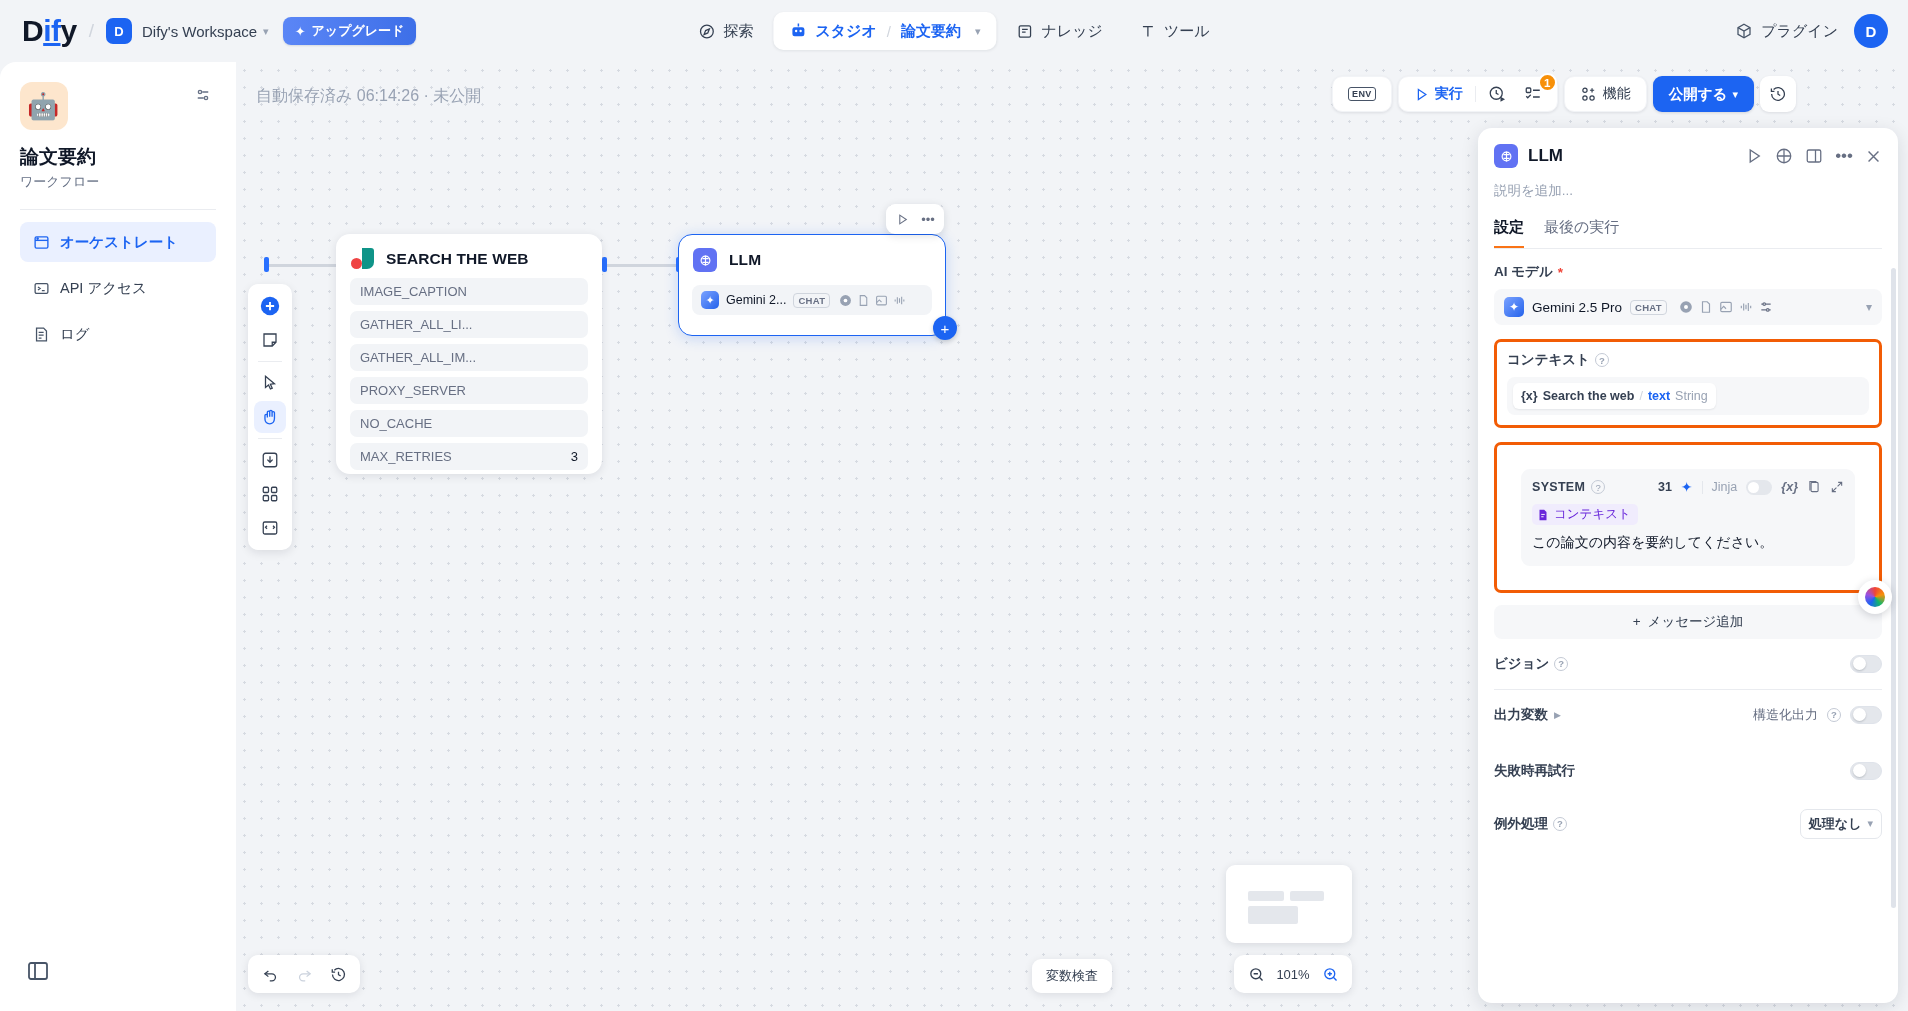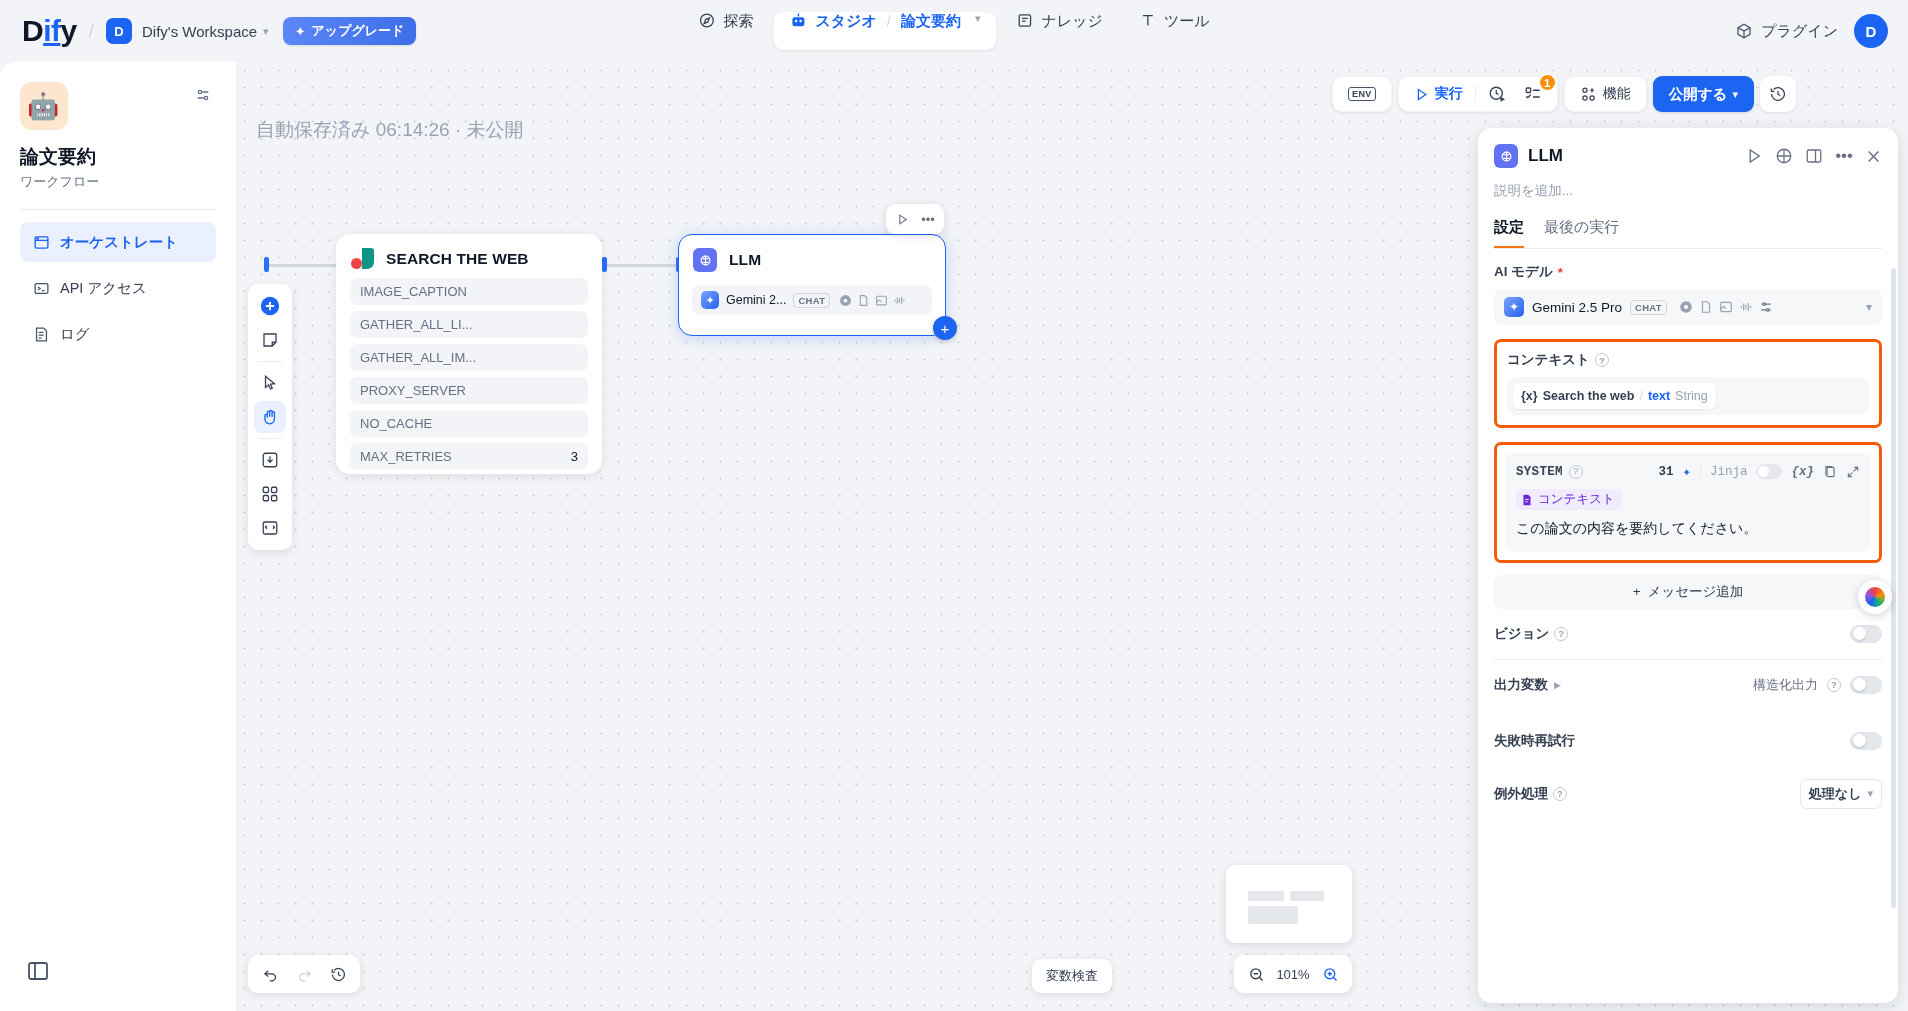--- a/index.html
+++ b/index.html
@@ -38,21 +38,21 @@
     color: #fff; font-size: 13px; font-weight: 600;
     display: flex; align-items: center; gap: 6px; cursor: pointer;
     box-shadow: 0 1px 2px rgba(16,24,40,.12);
   }
   .center-nav {
     position: absolute; left: 50%; transform: translateX(-50%);
     display: flex; align-items: center; gap: 4px;
   }
   .nav-item {
     height: 38px; padding: 0 16px; border-radius: 10px;
-    display: flex; align-items: flex-start; gap: 8px;
+    display: flex; align-items: center; gap: 8px;
     font-size: 15px; color: #354052; cursor: pointer; white-space: nowrap;
   }
   .nav-item.active {
     background: #fff; color: #1c64f2; font-weight: 600;
     box-shadow: 0 1px 3px rgba(16,24,40,.08);
   }
   .nav-item.active .navslash { color: #d0d5dd; font-weight: 400; margin: 0 2px;}
   .right-nav {
     position: absolute; right: 20px; display: flex; align-items: center; gap: 16px;
   }
@@ -95,21 +95,21 @@
   .canvas {
     position: absolute; top: 62px; left: 236px;
     width: 1672px; height: 949px;
     background-color: #f2f4f7;
     background-image: radial-gradient(#d6dae1 1.1px, transparent 1.1px);
     background-size: 17px 17px;
     overflow: hidden;
   }
   .autosave {
     position: absolute; top: 24px; left: 20px;
-    font-size: 19px; color: #98a2b3; margin-top: 31px;
+    font-size: 16px; color: #98a2b3;
   }
   
   .cv-toolbar { position: absolute; top: 14px; right: 112px; display: flex; align-items: center; gap: 6px; }
   .tb-pill {
     background: #fff; border-radius: 10px; height: 36px;
     display: flex; align-items: center; padding: 0 6px;
     box-shadow: 0 1px 3px rgba(16,24,40,.10); border: .5px solid #f2f4f7;
   }
   .tb-btn {
     height: 28px; padding: 0 9px; border-radius: 7px;
@@ -762,21 +762,21 @@
         <span class="ctx-inner">
           <span class="ctx-x">{x}</span>
           <span class="ctx-node">Search the web</span>
           <span class="ctx-sl">/</span>
           <span class="ctx-var">text</span>
           <span class="ctx-type">String</span>
         </span>
       </div>
     </div>
 
-    <div class="hl-box" style="padding:8px;font-family:Liberation Mono, monospace;">
+    <div class="hl-box" style="padding:24px;">
       <div class="sys-box">
         <div class="sys-top">
           <span class="sys-label">SYSTEM</span>
           <span class="help-ic">?</span>
           <span class="sys-right">
             <span class="tok">31</span>
             <span class="spark">✦</span>
             <span class="vsep"></span>
             <span>Jinja</span>
             <span class="toggle-sm"></span>

